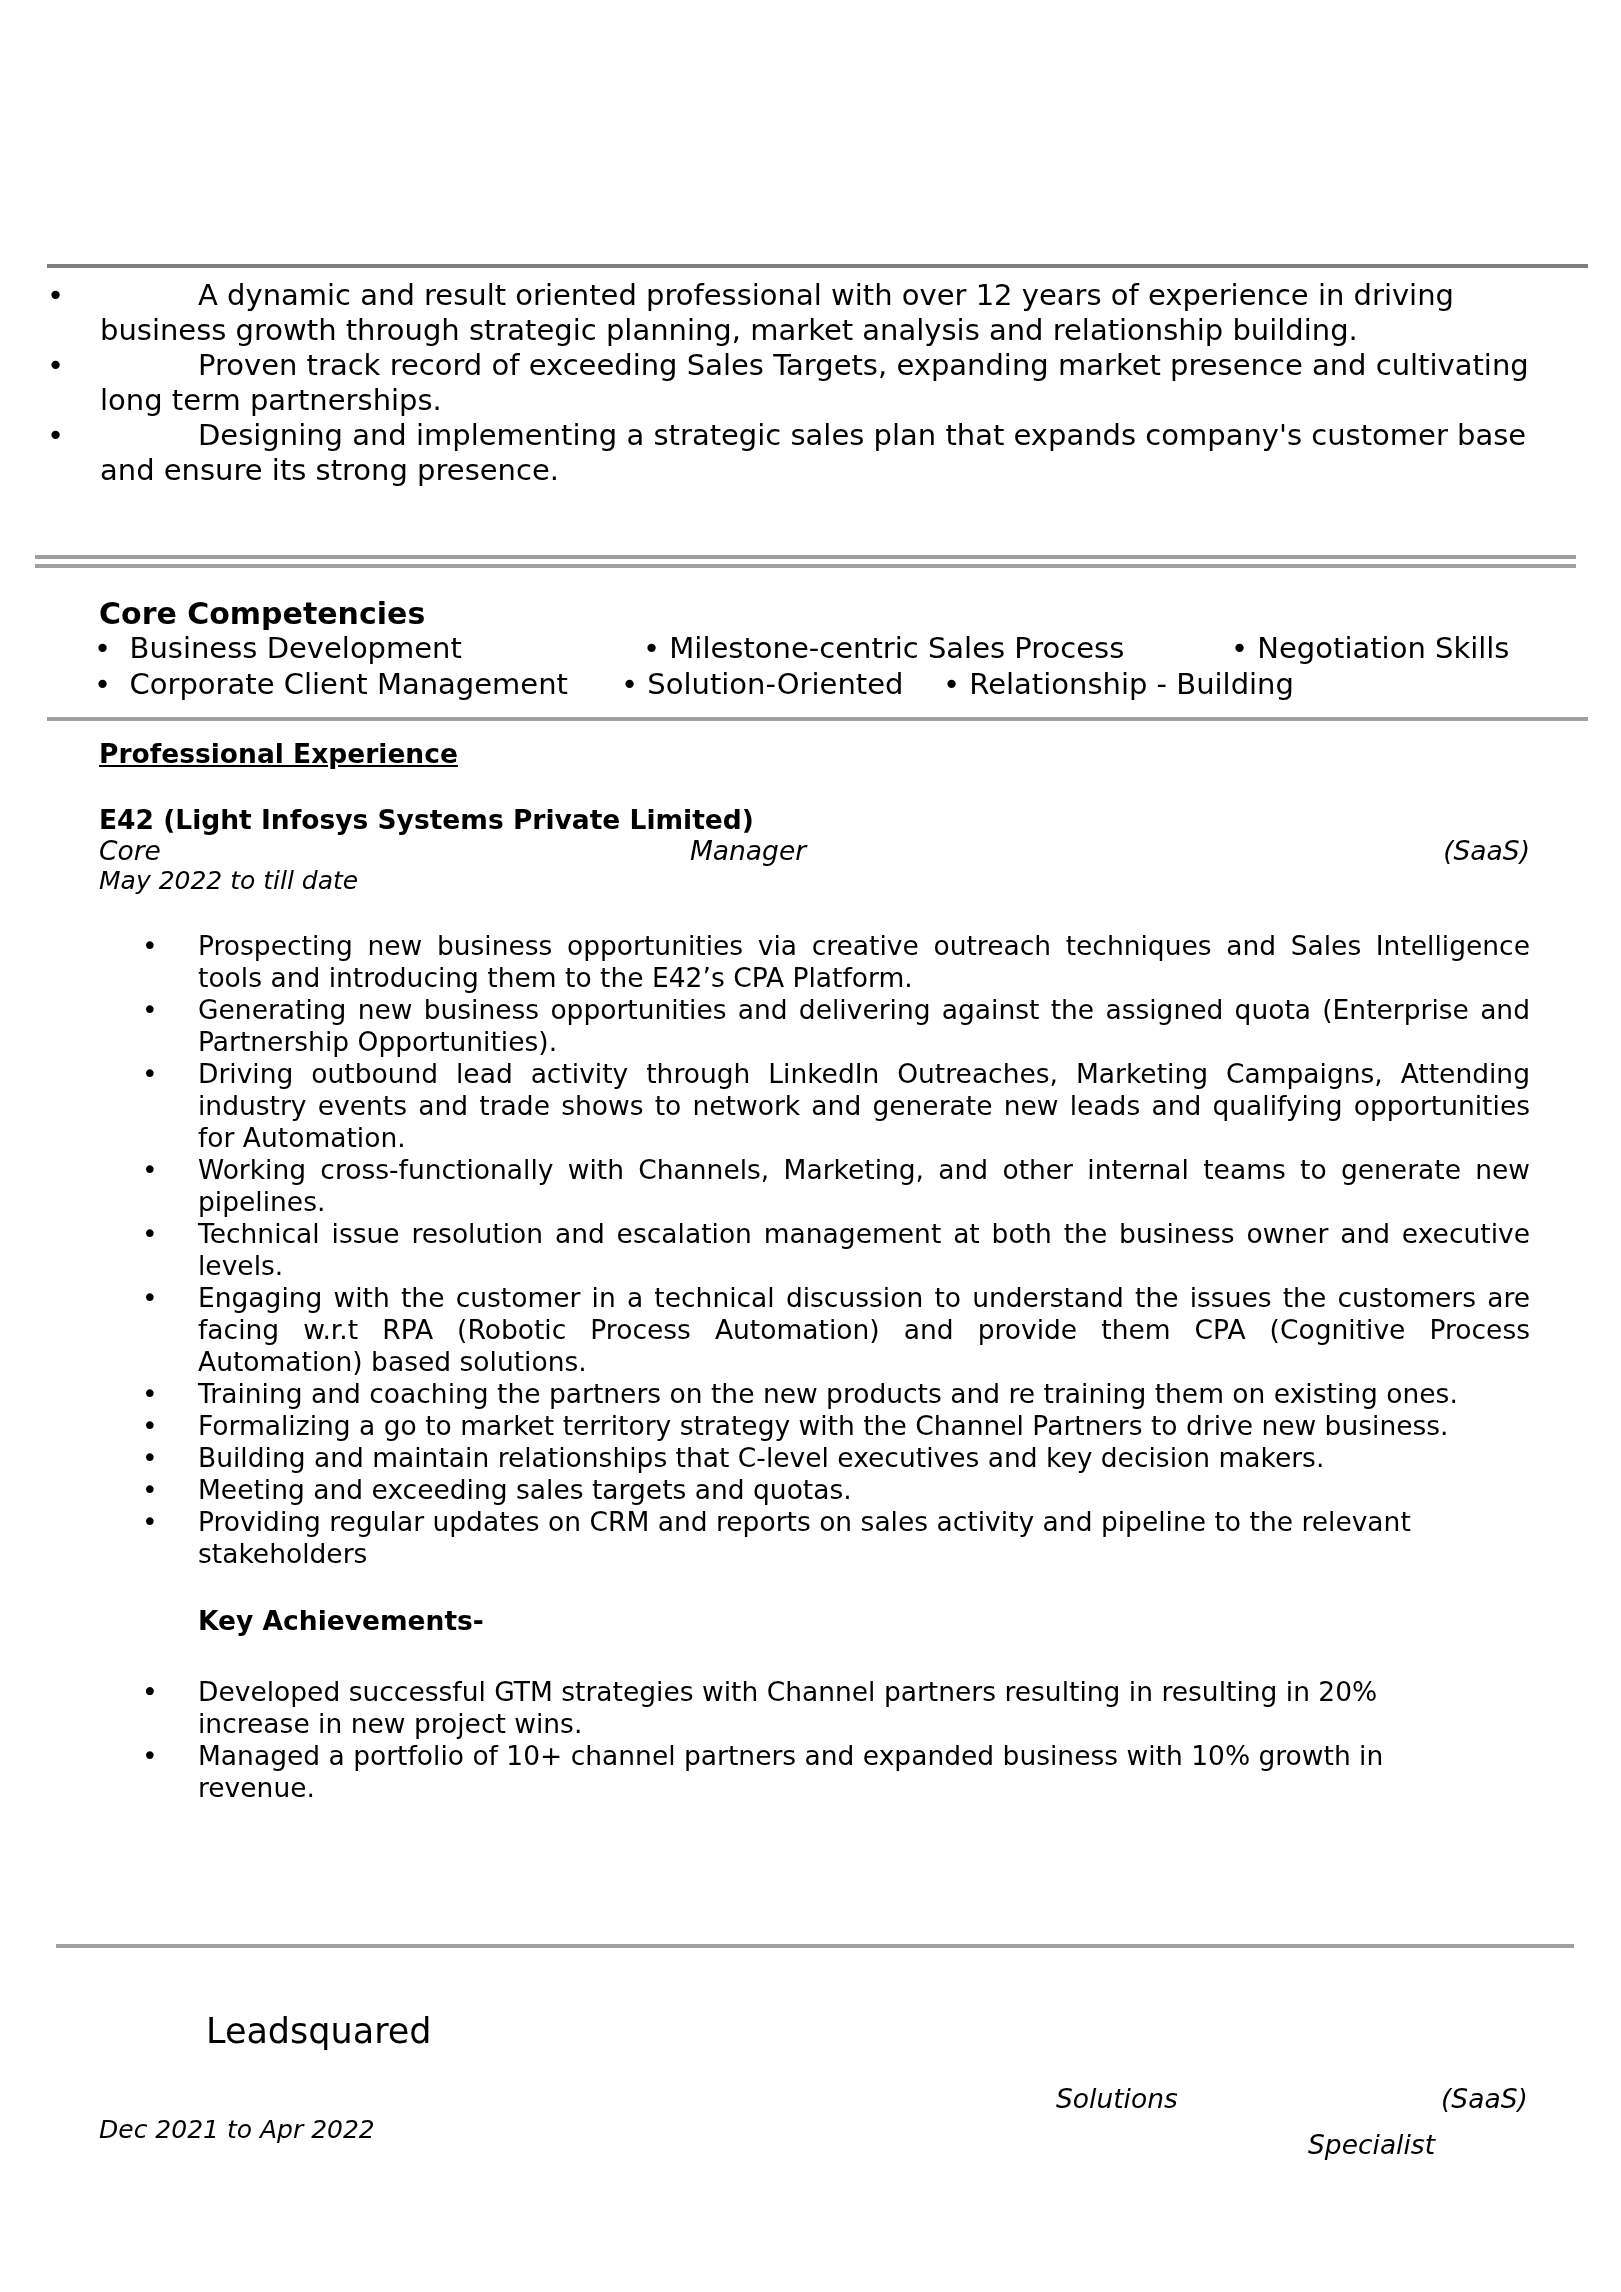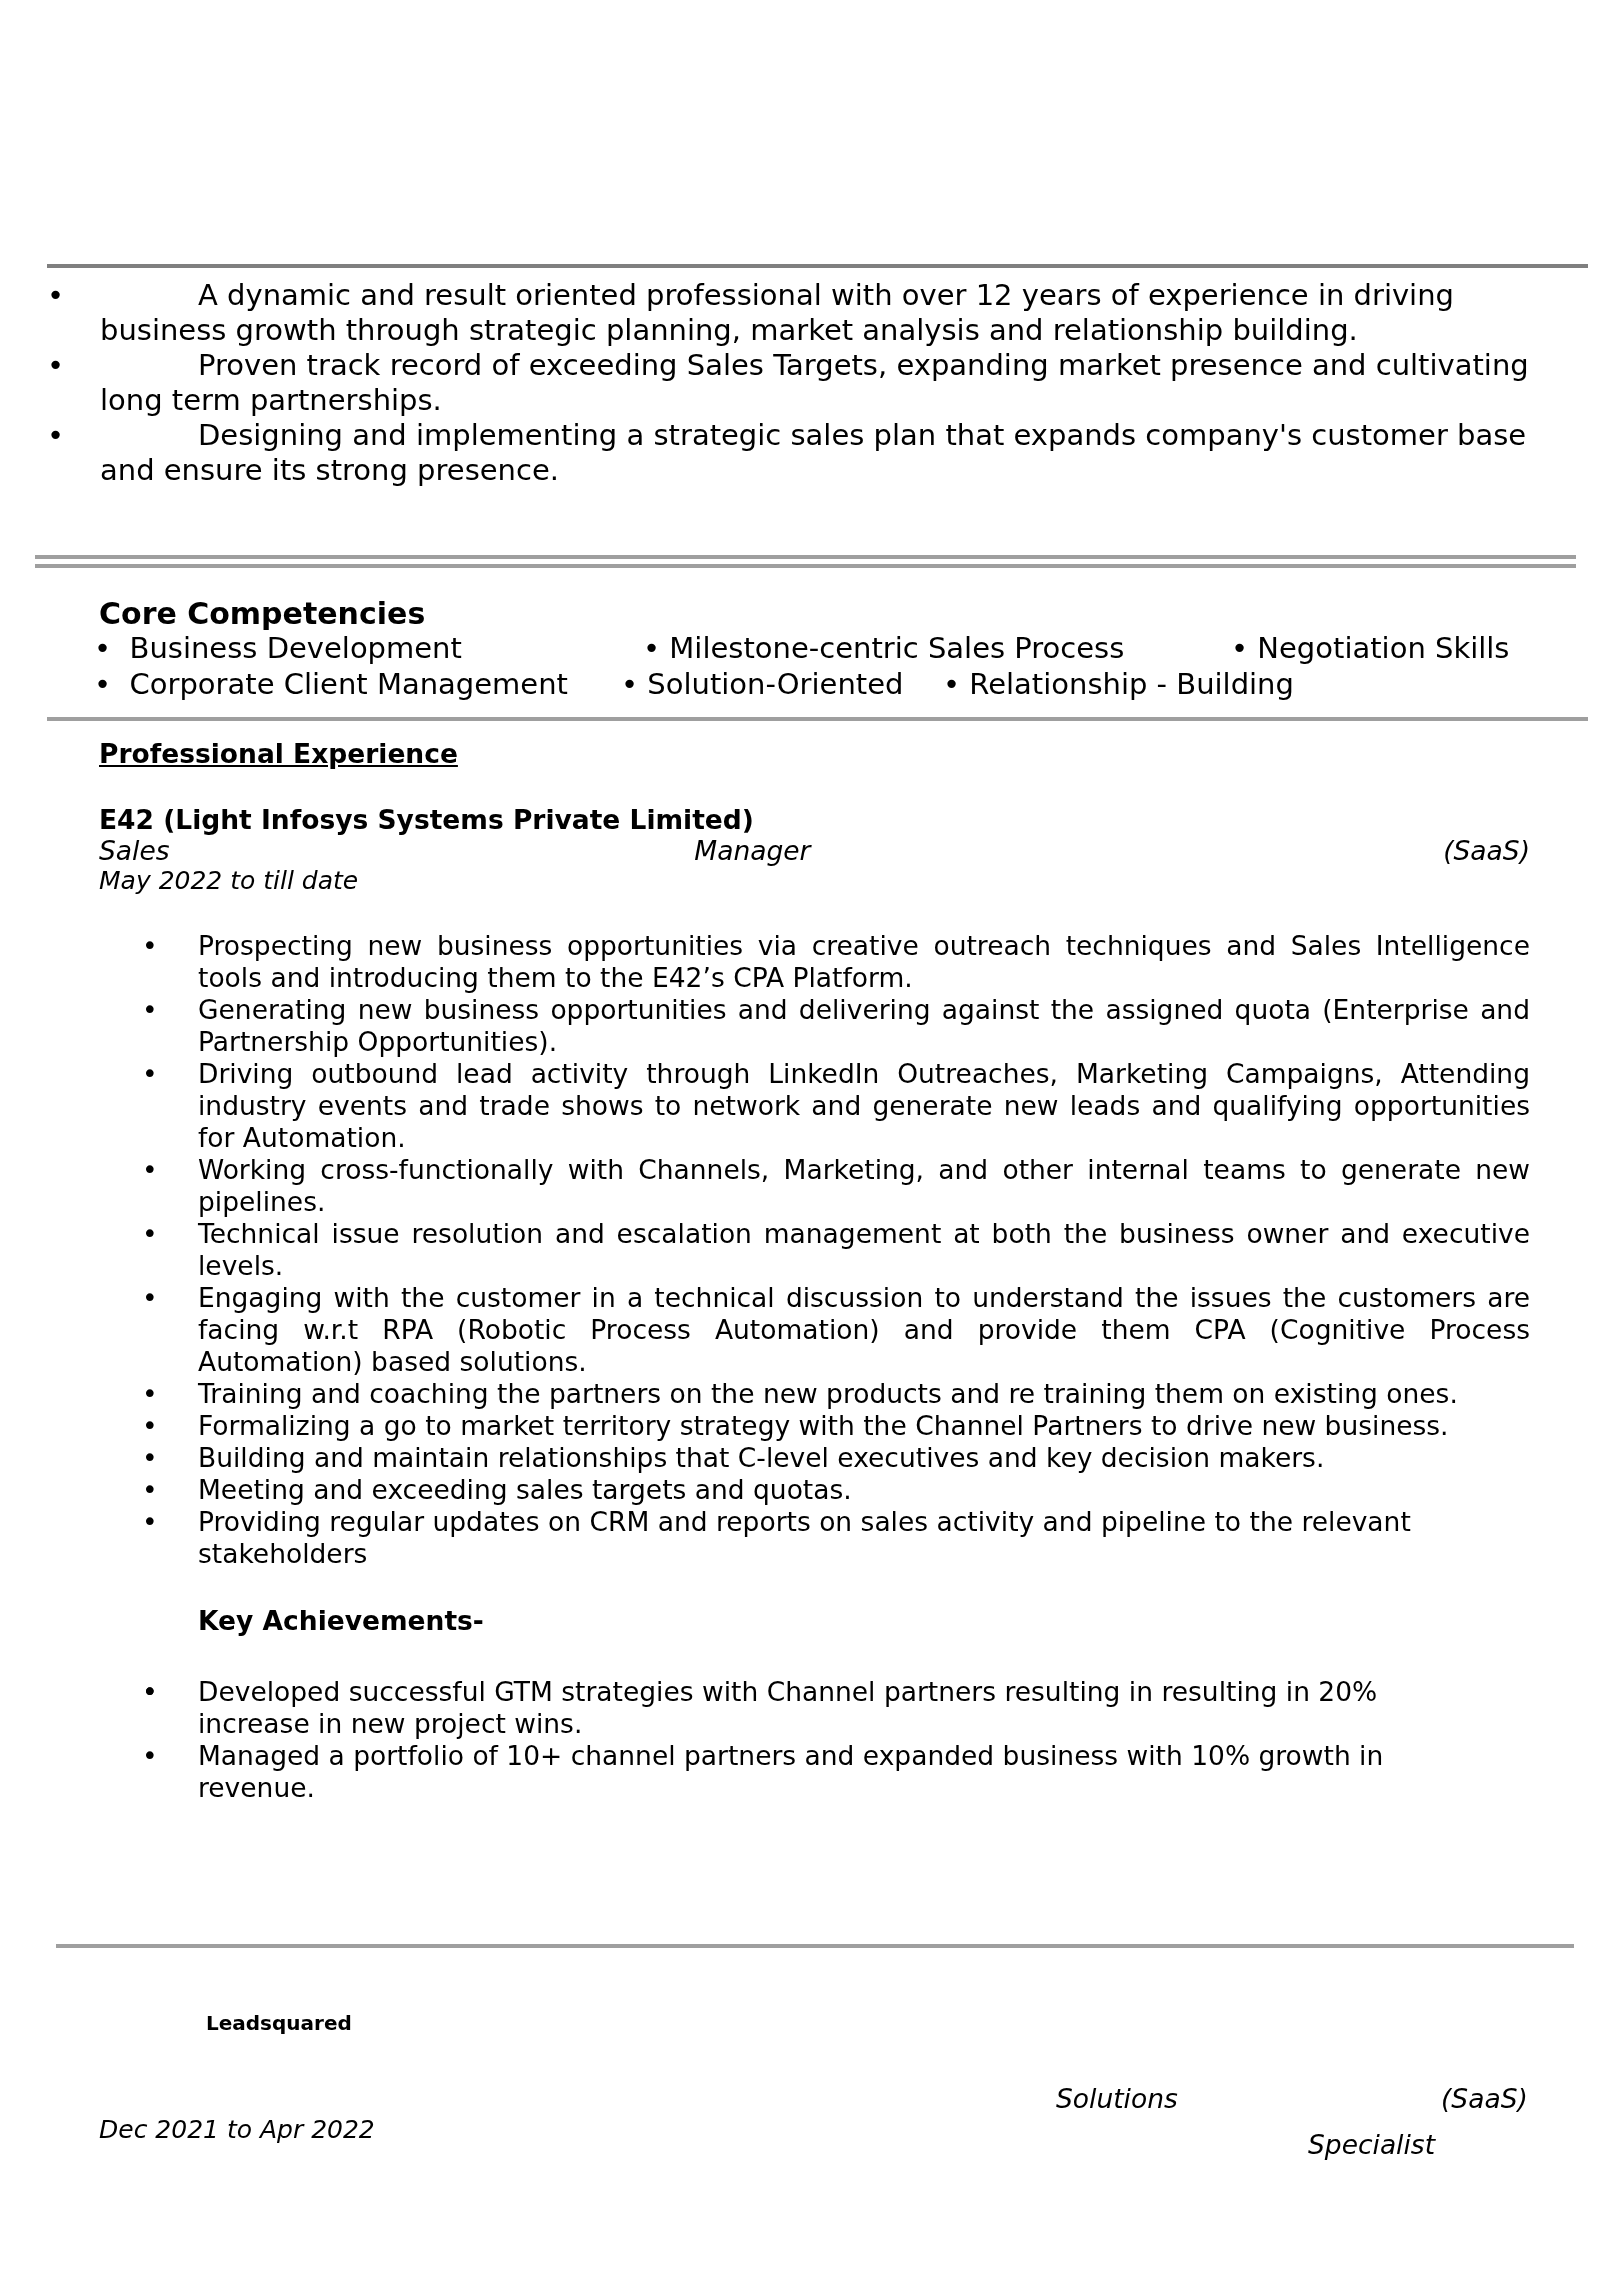--- a/index.html
+++ b/index.html
@@ -18,21 +18,21 @@
   .cc-row { position: absolute; font-size: 29px; white-space: nowrap; }
   .cc-item { position: absolute; }
   .pe-title { left: 99px; top: 738px; font-size: 26.5px; font-weight: bold; text-decoration: underline; }
   .company { left: 99px; top: 804px; font-size: 26.5px; font-weight: bold; }
   .role-row { left: 99px; width: 1431px; font-size: 26.5px; font-style: italic; display: flex; justify-content: space-between; }
   .dates { left: 99px; font-size: 25px; font-style: italic; }
   .blist { position: absolute; left: 142px; width: 1388px; font-size: 26.5px; line-height: 32px; }
   .blist .li { position: relative; padding-left: 56px; text-align: justify; }
   .blist .li .dot { position: absolute; left: 0; top: 0; }
   .ka-title { left: 198px; top: 1605px; font-size: 26.5px; font-weight: bold; }
-  .leadsq { left: 206px; top: 2011px; font-size: 20px; font-weight: bold; }
+  .leadsq { left: 206px; top: 2011px; font-size: 35px; font-weight: normal; }
   .role2 { top: 2083px; font-size: 26.5px; font-style: italic; text-align: center; }
 </style>
 </head>
 <body>
 
 <div class="rule dark" style="left:47px; top:264px; width:1541px;"></div>
 
 <div class="abs summary">
   <div class="item">
     <span class="bullet">•</span>
@@ -62,21 +62,21 @@
   <span class="cc-item" style="left:621px;"><span>•</span> <span>Solution-Oriented</span></span>
   <span class="cc-item" style="left:943px;"><span>•</span> <span>Relationship - Building</span></span>
 </div>
 
 <div class="rule" style="left:47px; top:717px; width:1541px;"></div>
 
 <div class="abs pe-title">Professional Experience</div>
 
 <div class="abs company">E42 (Light Infosys Systems Private Limited)</div>
 <div class="abs role-row" style="top:835px;">
-  <span>Sales</span>
+  <span>Core</span>
   <span style="margin-right:108px;">Manager</span>
   <span>(SaaS)</span>
 </div>
 <div class="abs dates" style="top:866px;">May 2022 to till date</div>
 
 <div class="blist" style="top:930px;">
   <div class="li"><span class="dot">•</span><span>Prospecting new business opportunities via creative outreach techniques and Sales Intelligence tools and introducing them to the E42’s CPA Platform.</span></div>
   <div class="li"><span class="dot">•</span><span>Generating new business opportunities and delivering against the assigned quota (Enterprise and Partnership Opportunities).</span></div>
   <div class="li"><span class="dot">•</span><span>Driving outbound lead activity through LinkedIn Outreaches, Marketing Campaigns, Attending industry events and trade shows to network and generate new leads and qualifying opportunities for Automation.</span></div>
   <div class="li"><span class="dot">•</span><span>Working cross-functionally with Channels, Marketing, and other internal teams to generate new pipelines.</span></div>

